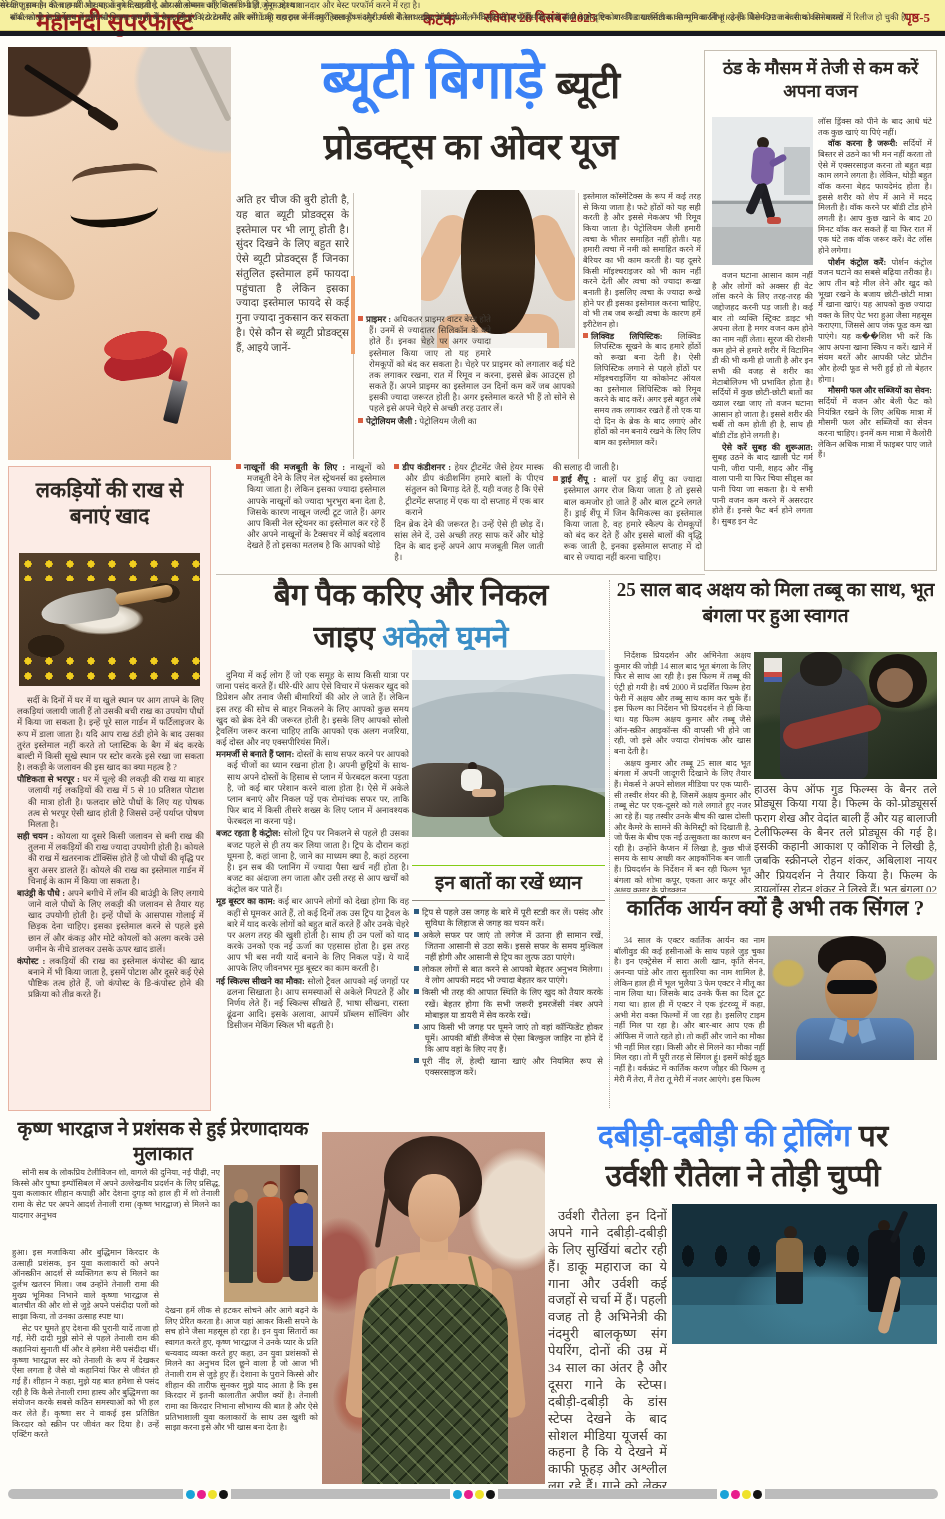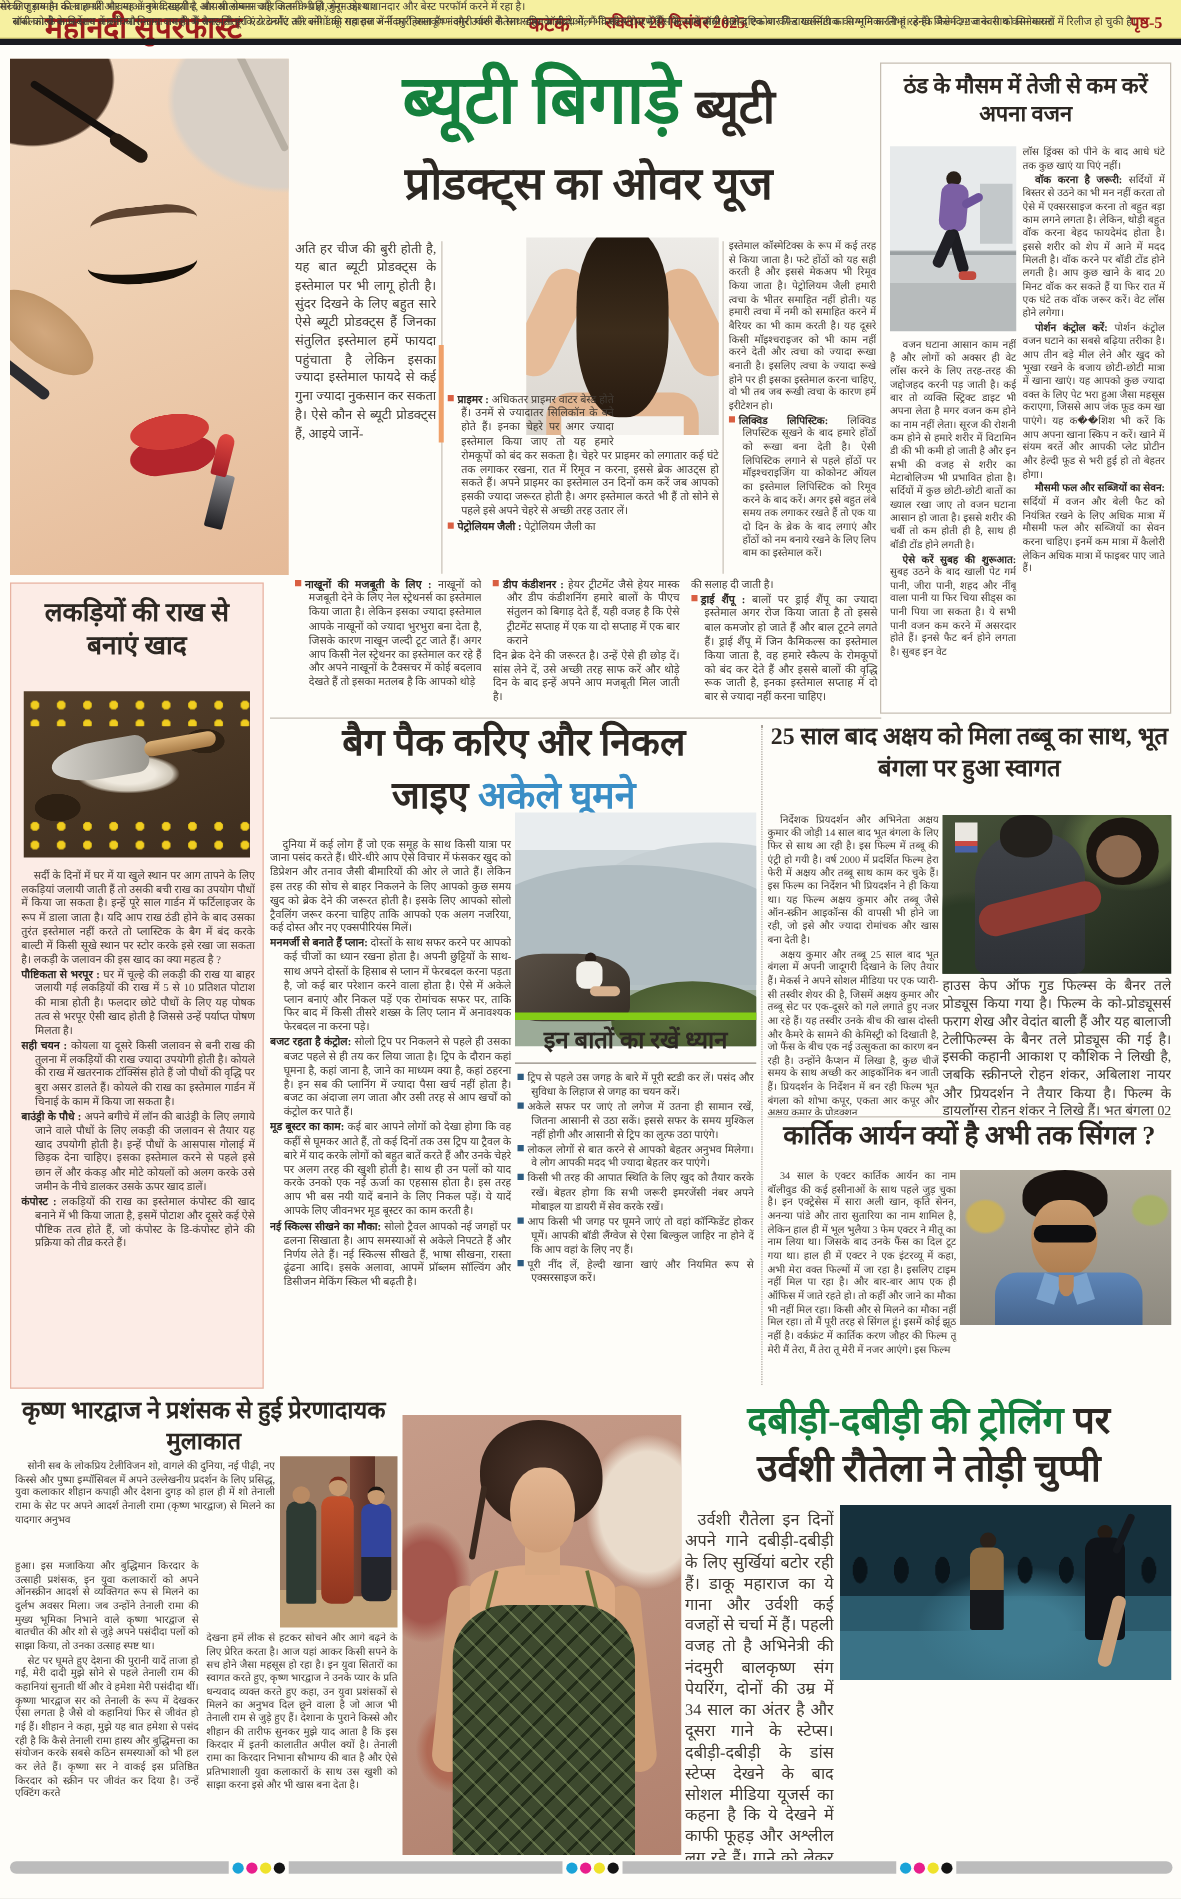--- a/index.html
+++ b/index.html
@@ -9,21 +9,21 @@
 .abs{position:absolute}
 .txt{text-align:justify;overflow:hidden;font-size:8.6px;line-height:1.3;color:#403a33}
 p.para{margin:0 0 1px;text-indent:10px}
 p.para.fl{text-indent:0}
 p.para.hg{padding-left:11px;text-indent:-11px}
 p.para b{color:#2e2924}
 .sq{display:inline-block;width:5px;height:5px;margin-right:3px;vertical-align:1px}
 .orange .sq{background:#d95f42}
 .blue .sq{background:#2f5c80}
 .hl{font-weight:bold;color:#2d2823;text-align:center;line-height:1.2}
-.accent{color:#15803d}
+.accent{color:#3b82f6}
 .blueacc{color:#3a8ec6}
 .vline{background:#c9c2b8;width:1px}
 .hline{background:#c6bfb5;height:1px}
 .dotline{border-left:1px dotted #a9a29a;width:0}
 
 
 #mast{left:0;top:0;width:945px;height:31px;background:#f6f0a0;border-bottom:1px solid #d8ce72}
 #mast span{position:absolute;color:#9e1c1d;font-weight:bold;white-space:nowrap}
 #mastname{left:36px;top:4px;font-size:24px}
 #mastcity{left:423px;top:8px;font-size:16px}
@@ -115,21 +115,21 @@
 #tcol{left:216px;top:670px;width:193px;height:438px}
 #travelPhoto{left:412px;top:650px;width:193px;height:187px;overflow:hidden;background:linear-gradient(180deg,#e9edef 0 16%,#ccd5d9 16% 54%,#b5c1c4 54% 76%,#9cab98 76%)}
 #travelPhoto>div{position:absolute}
 .tp-ridge2{left:58px;top:24px;width:190px;height:86px;background:#c6cfd3;border-radius:60% 50% 0 0}
 .tp-ridge1{left:-26px;top:42px;width:250px;height:96px;background:#b0bcc1;border-radius:55% 65% 0 0}
 .tp-green{right:-14px;bottom:-12px;width:130px;height:64px;background:radial-gradient(#5d7040,#45572e);border-radius:50%}
 .tp-rock{left:-8px;bottom:20px;width:100px;height:54px;background:linear-gradient(140deg,#5b5248,#362e26);border-radius:30% 42% 20% 30%}
 .tp-head{left:56px;bottom:66px;width:9px;height:9px;background:#2a201a;border-radius:50%}
 .tp-top{left:49px;bottom:46px;width:21px;height:22px;background:#f2f0ea;border-radius:7px}
 .tp-legs{left:60px;bottom:40px;width:24px;height:8px;background:#d7b18f;border-radius:4px}
-#tipsbox{left:412px;top:810px;width:193px;height:265px;border-top:6px solid #84cc16}
+#tipsbox{left:412px;top:865px;width:193px;height:265px;border-top:1px solid #84cc16}
 #tipstitle{margin-top:6px;font-size:19px;border-bottom:1px solid #8d867d;padding-bottom:5px}
 #tipslist{padding:6px 2px 0 2px;height:212px;overflow:hidden;font-size:8.4px;line-height:1.32}
 #tvdiv{left:609px;top:580px;height:528px}
 
 
 #akh{left:614px;top:577px;width:323px;font-size:19px;line-height:1.35}
 #akc1{left:614px;top:651px;width:137px;height:241px;font-size:8.2px}
 #akPhoto{left:754px;top:652px;width:183px;height:127px;overflow:hidden;background:
  radial-gradient(90px 66px at 82% 16%,#57683f 0 42%,transparent 62%),
  radial-gradient(96px 74px at 12% 84%,#2c3a26 0 48%,transparent 62%),
@@ -407,21 +407,21 @@
   <div class="abs" id="krishnaPhoto">
     <div class="krp-pillar"></div>
     <div class="krp-p1"></div>
     <div class="krp-h1"></div>
     <div class="krp-p2"></div>
     <div class="krp-h2"></div>
     <div class="krp-p3"></div>
     <div class="krp-h3"></div>
   </div>
   <div class="abs txt" id="krc1">
-      <p class="para fl">हुआ। इस मजाकिया और बुद्धिमान किरदार के उत्साही प्रशंसक, इन युवा कलाकारों को अपने ऑनस्क्रीन आदर्श से व्यक्तिगत रूप से मिलने का दुर्लभ अवसर मिला। जब उन्होंने तेनाली रामा की मुख्य भूमिका निभाने वाले कृष्णा भारद्वाज से बातचीत की और शो से जुड़े अपने पसंदीदा पलों को साझा किया, तो उनका उत्साह स्पष्ट था।</p>
+      <p class="para fl">हुआ। इस मजाकिया और बुद्धिमान किरदार के उत्साही प्रशंसक, इन युवा कलाकारों को अपने ऑनस्क्रीन आदर्श से व्यक्तिगत रूप से मिलने का दुर्लभ खतरन मिला। जब उन्होंने तेनाली रामा की मुख्य भूमिका निभाने वाले कृष्णा भारद्वाज से बातचीत की और शो से जुड़े अपने पसंदीदा पलों को साझा किया, तो उनका उत्साह स्पष्ट था।</p>
       <p class="para">सेट पर घूमते हुए देशना की पुरानी यादें ताजा हो गईं, मेरी दादी मुझे सोने से पहले तेनाली राम की कहानियां सुनाती थीं और वे हमेशा मेरी पसंदीदा थीं। कृष्णा भारद्वाज सर को तेनाली के रूप में देखकर ऐसा लगता है जैसे वो कहानियां फिर से जीवंत हो गई हैं। शीहान ने कहा, मुझे यह बात हमेशा से पसंद रही है कि कैसे तेनाली रामा हास्य और बुद्धिमत्ता का संयोजन करके सबसे कठिन समस्याओं को भी हल कर लेते हैं। कृष्णा सर ने वाकई इस प्रतिष्ठित किरदार को स्क्रीन पर जीवंत कर दिया है। उन्हें एक्टिंग करते</p>
     </div>
   <div class="abs txt" id="krc2">
       <p class="para fl">देखना हमें लीक से हटकर सोचने और आगे बढ़ने के लिए प्रेरित करता है। आज यहां आकर किसी सपने के सच होने जैसा महसूस हो रहा है। इन युवा सितारों का स्वागत करते हुए, कृष्ण भारद्वाज ने उनके प्यार के प्रति धन्यवाद व्यक्त करते हुए कहा, उन युवा प्रशंसकों से मिलने का अनुभव दिल छूने वाला है जो आज भी तेनाली राम से जुड़े हुए हैं। देशाना के पुराने किस्से और शीहान की तारीफ सुनकर मुझे याद आता है कि इस किरदार में इतनी कालातीत अपील क्यों है। तेनाली रामा का किरदार निभाना सौभाग्य की बात है और ऐसे प्रतिभाशाली युवा कलाकारों के साथ उस खुशी को साझा करना इसे और भी खास बना देता है।</p>
     </div>
 
   <div class="abs" id="urvashiPhoto">
     <div class="up-armL"></div>
     <div class="up-armR"></div>
     <div class="up-chest"></div>

